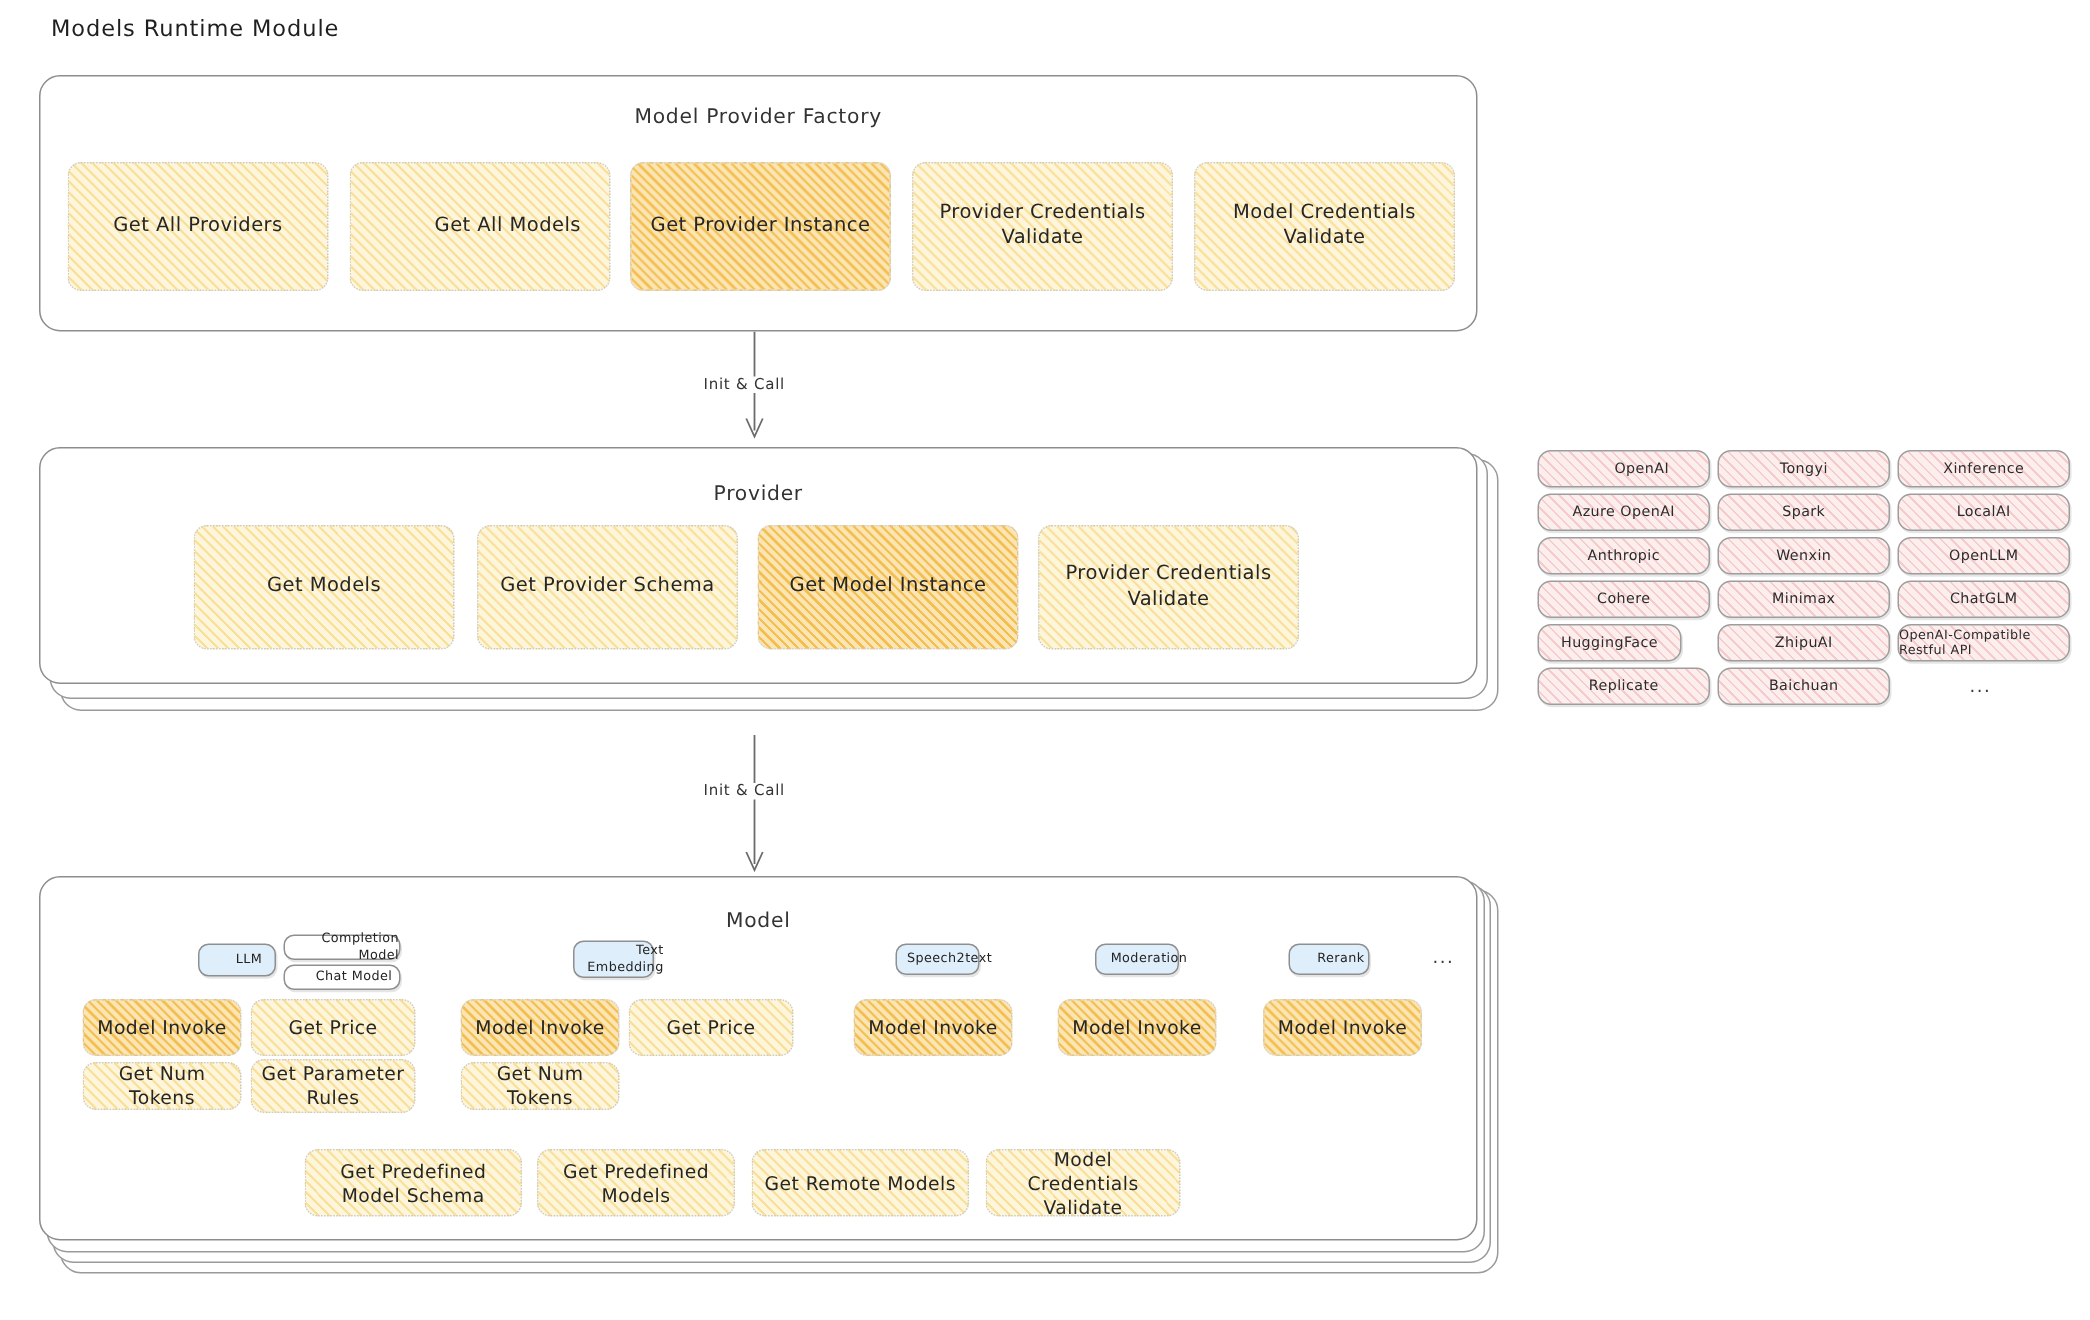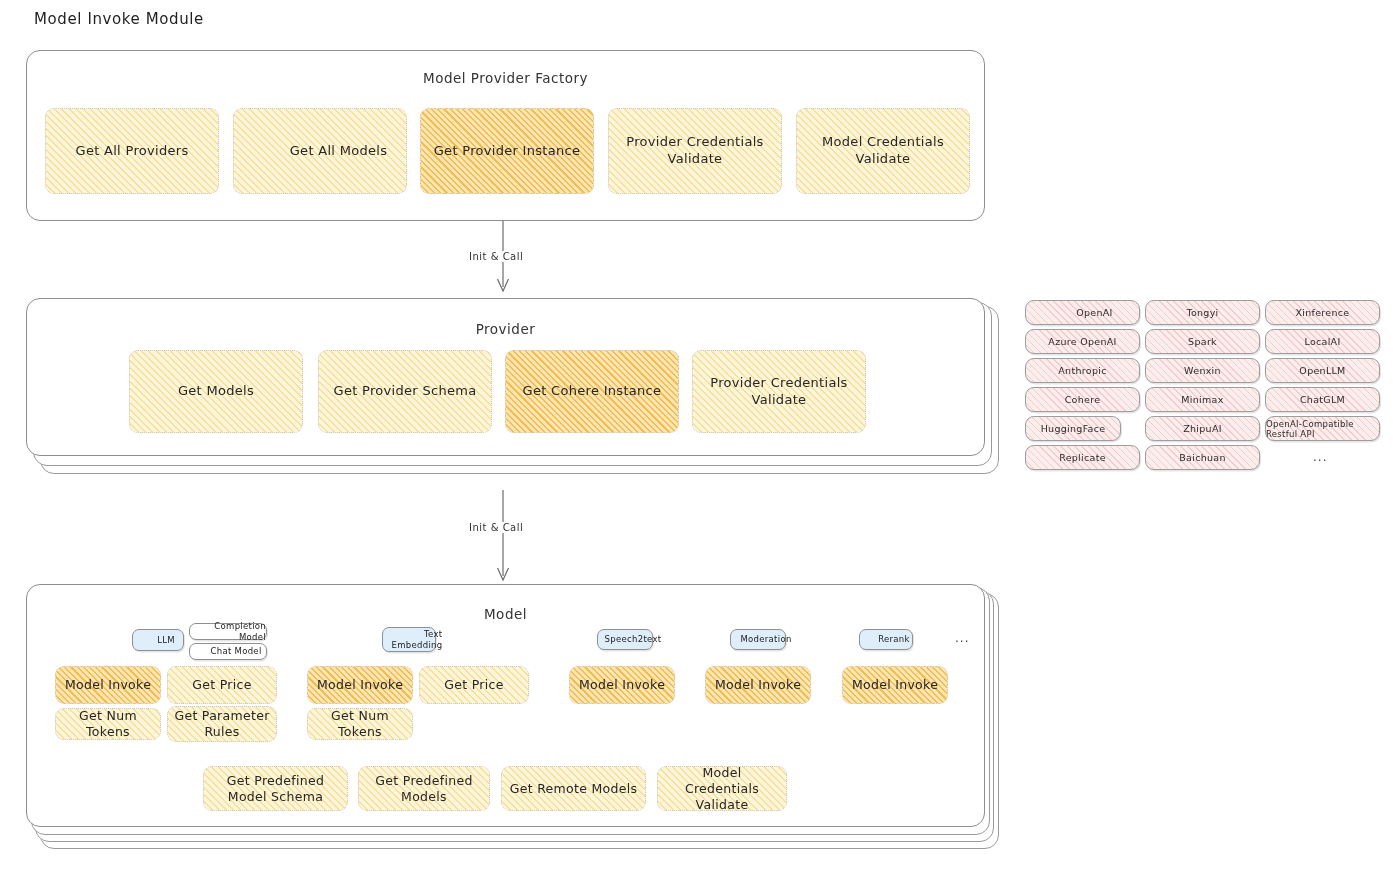--- a/index.html
+++ b/index.html
@@ -89,21 +89,21 @@
   
   .arrow-wrap{ position:absolute; }
   .arrow-label{
     position:absolute; font-size:10px; color:#333; letter-spacing:.5px;
     white-space:nowrap; background:#fff; padding:0 3px;
   }
 </style>
 </head>
 <body>
 
-<div id="page-title" class="hand">Model Invoke Module</div>
+<div id="page-title" class="hand">Models Runtime Module</div>
 
 <div class="panel" style="left:26px; top:50px; width:959px; height:171px;">
   <div class="panel-title hand" style="top:19px;">Model Provider Factory</div>
 
   <div class="chip hand" style="left:18px; top:57px; width:174px; height:86px;">Get All Providers</div>
 
   <div class="chip hand" style="left:206px; top:57px; width:174px; height:86px;padding-left:43px;">Get All Models</div>
 
   <div class="chip hi hand" style="left:393px; top:57px; width:174px; height:86px;">Get Provider Instance</div>
 
@@ -123,21 +123,21 @@
 <div class="deck" style="left:40px; top:306px; width:959px; height:168px;"></div>
 <div class="deck" style="left:33px; top:302px; width:959px; height:164px;"></div>
 
 <div class="panel" style="left:26px; top:298px; width:959px; height:158px;">
   <div class="panel-title hand" style="top:22px;">Provider</div>
 
   <div class="chip hand" style="left:102px; top:51px; width:174px; height:83px;">Get Models</div>
 
   <div class="chip hand" style="left:291px; top:51px; width:174px; height:83px;">Get Provider Schema</div>
 
-  <div class="chip hi hand" style="left:478px; top:51px; width:174px; height:83px;">Get Cohere Instance</div>
+  <div class="chip hi hand" style="left:478px; top:51px; width:174px; height:83px;">Get Model Instance</div>
 
   <div class="chip hand" style="left:665px; top:51px; width:174px; height:83px;">Provider Credentials Validate</div>
 </div>
 
 <div style="position:absolute; left:1025px; top:300px;">
 
   <div class="pill hand" style="left:0px;   top:0px;   width:115px; height:25px;padding-left:24px;">OpenAI</div>
   <div class="pill hand" style="left:0px;   top:29px;  width:115px; height:25px;">Azure OpenAI</div>
   <div class="pill hand" style="left:0px;   top:58px;  width:115px; height:25px;">Anthropic</div>
   <div class="pill hand" style="left:0px;   top:87px;  width:115px; height:25px;">Cohere</div>

